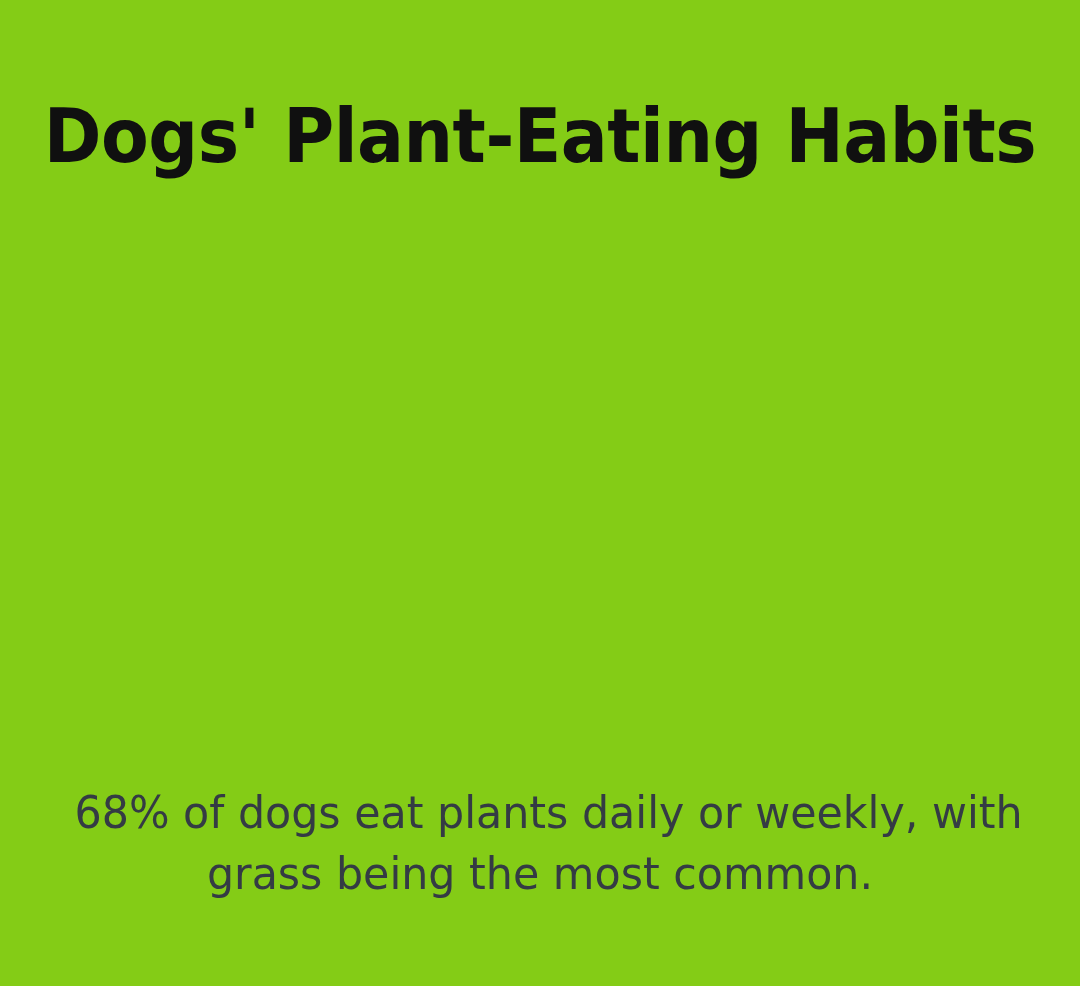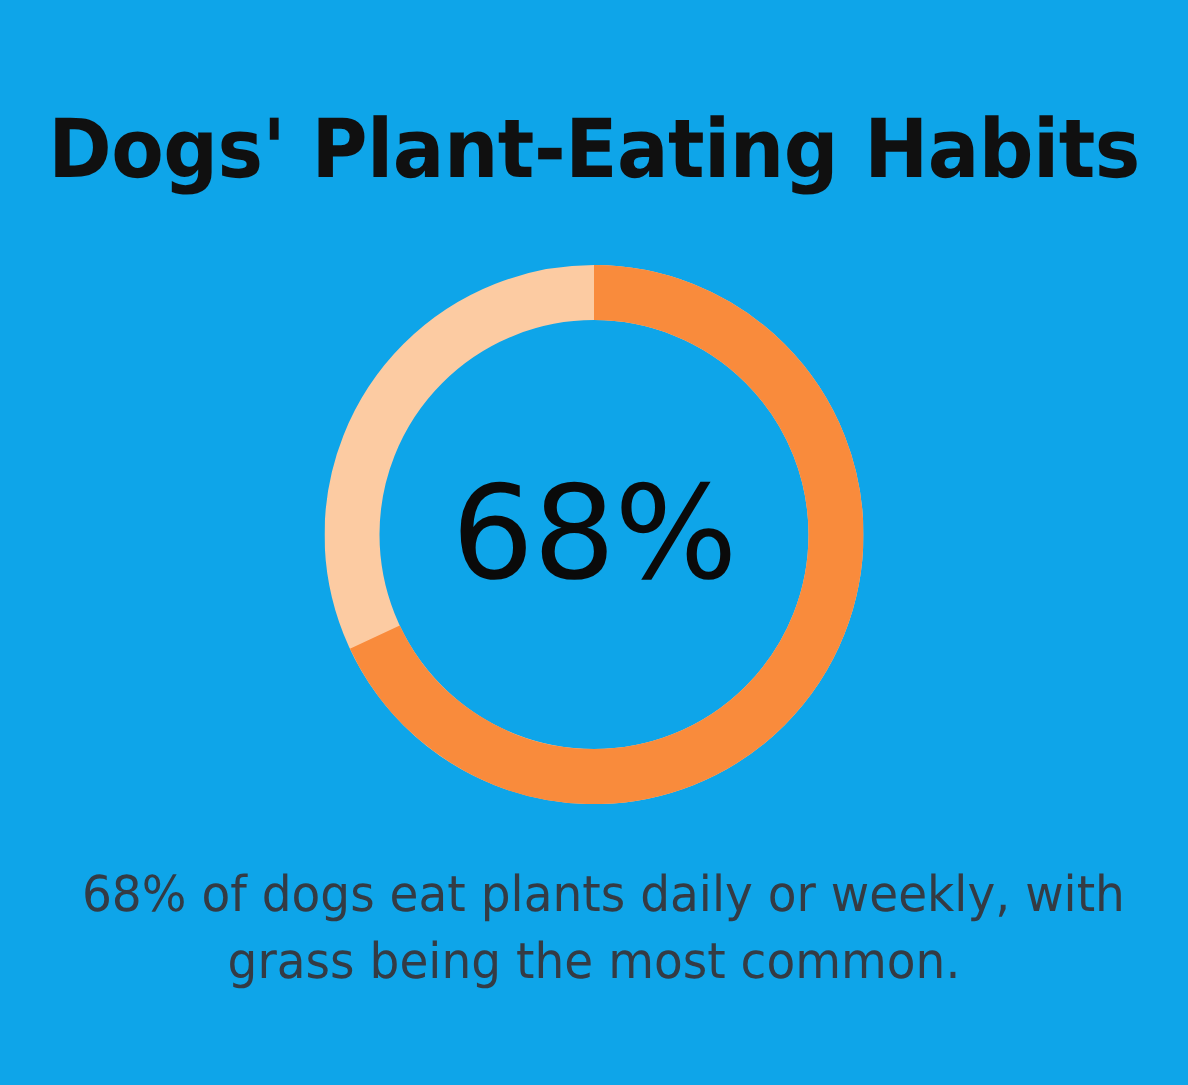--- a/index.html
+++ b/index.html
@@ -8,21 +8,21 @@
     padding: 0;
   }
   body {
     background: #e0e0e0;
     font-family: "Liberation Sans", "DejaVu Sans", sans-serif;
   }
   #infographic {
     position: relative;
     width: 1080px;
     height: 986px;
-    background: #0ea5e9;
+    background: #84cc16;
     overflow: hidden;
     box-sizing: border-box;
   }
 
   
   .title {
     position: absolute;
     left: 0;
     top: 96px;
     width: 1080px;
@@ -91,28 +91,19 @@
     white-space: nowrap;
   }
 </style>
 </head>
 <body>
 
 <div id="infographic">
 
   <div class="title">Dogs' Plant-Eating Habits</div>
 
-  <div class="donut-wrap">
-    <svg class="donut-svg" viewBox="0 0 490 490">
-
-      <circle id="donut-track" cx="245" cy="245" r="220" fill="none" stroke="#fccba2" stroke-width="50"></circle>
-
-      <circle id="donut-value" cx="245" cy="245" r="220" fill="none" stroke="#f98b3c" stroke-width="50" stroke-dasharray="939.9645219540662 443.3362456254428" transform="rotate(-90 245 245)"></circle>
-    </svg>
-    <div class="center-value">68%</div>
-  </div>
 
   <div class="caption">
     <span class="cap-line">68% of dogs eat plants daily or weekly, with</span>
     <span class="cap-line">grass being the most common.</span>
   </div>
 
 </div>
 
 </body></html>

